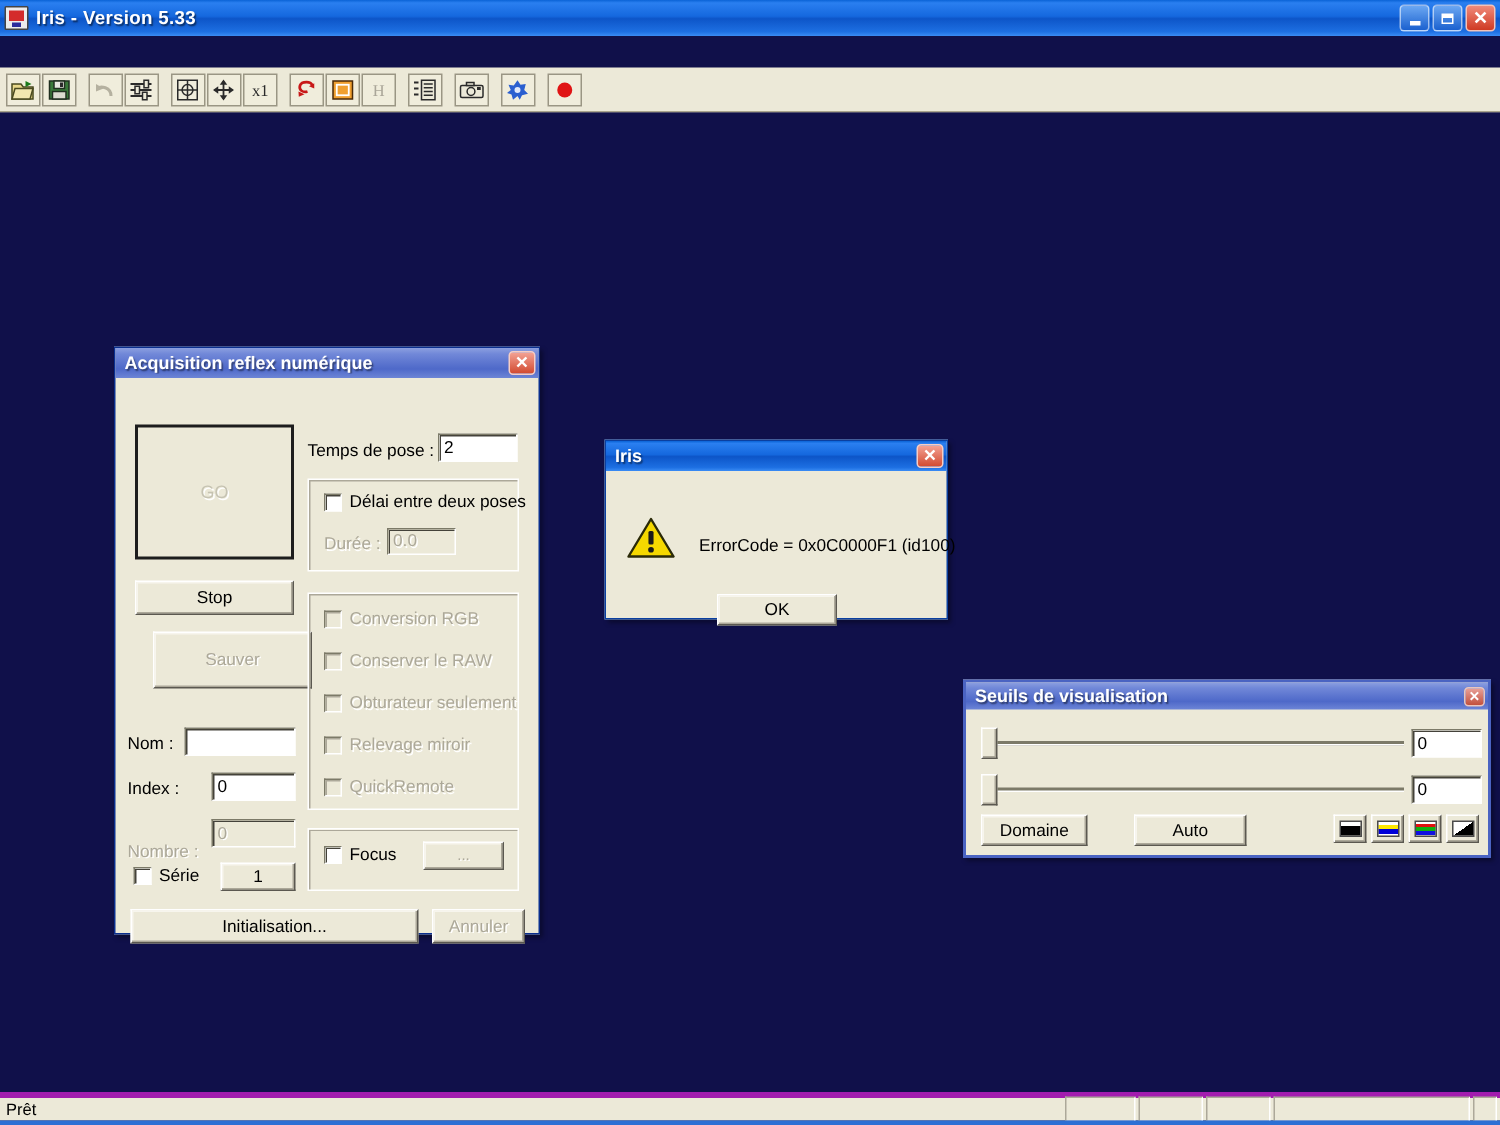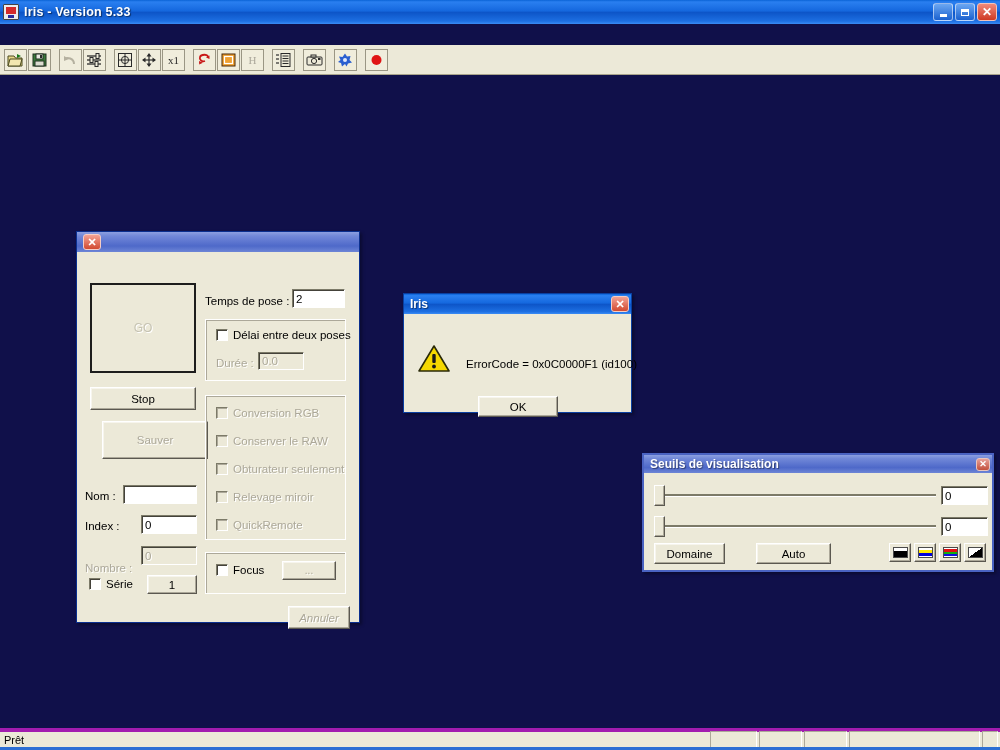--- a/index.html
+++ b/index.html
@@ -394,20 +394,21 @@
           <circle cx="8.5" cy="8" r="5" fill="#e01414"></circle>
         </svg>
       </span>
     </div>
   </div>
 
   <div class="canvas">
 
     <div class="dlg" style="left:76px; top:156px; width:284px; height:392px;">
       <div class="dlg-tb">
+        <span class="dlg-title">Acquisition reflex numérique</span>
         <span class="dlg-close">
           <span>✕</span>
         </span>
       </div>
       <div class="dlg-body" style="height:371px;">
 
         <div class="btn thick" style="position:absolute; left:13px; top:31px; width:106px; height:90px;">
           <span class="disabled" style="color:#c6c3b2; text-shadow:1px 1px 0 #fff; font-size:12px;">GO</span>
         </div>
 
@@ -435,21 +436,24 @@
         </div>
 
         <div class="cbx-row" style="left:12px; top:326px;">
           <span class="cbx"></span>
           <span class="cbx-label">Série</span>
         </div>
         <div class="btn" style="position:absolute; left:70px; top:323px; width:50px; height:19px;">
           <span>1</span>
         </div>
 
-        <div class="btn disabled" style="position:absolute; left:211px; top:354px; width:62px; height:23px;font-style:italic;">
+        <div class="btn" style="position:absolute; left:10px; top:354px; width:192px; height:23px;">
+          <span>Initialisation...</span>
+        </div>
+        <div class="btn disabled" style="position:absolute; left:211px; top:354px; width:62px; height:23px;">
           <span>Annuler</span>
         </div>
 
         <span class="lbl" style="left:128px; top:43px;">Temps de pose :</span>
         <div class="field" style="position:absolute; left:215px; top:37px; width:53px; height:19px;">
           <span>2</span>
         </div>
 
         <div class="grp" style="left:128px; top:67px; width:141px; height:62px;"></div>
         <div class="cbx-row" style="left:139px; top:77px;">

